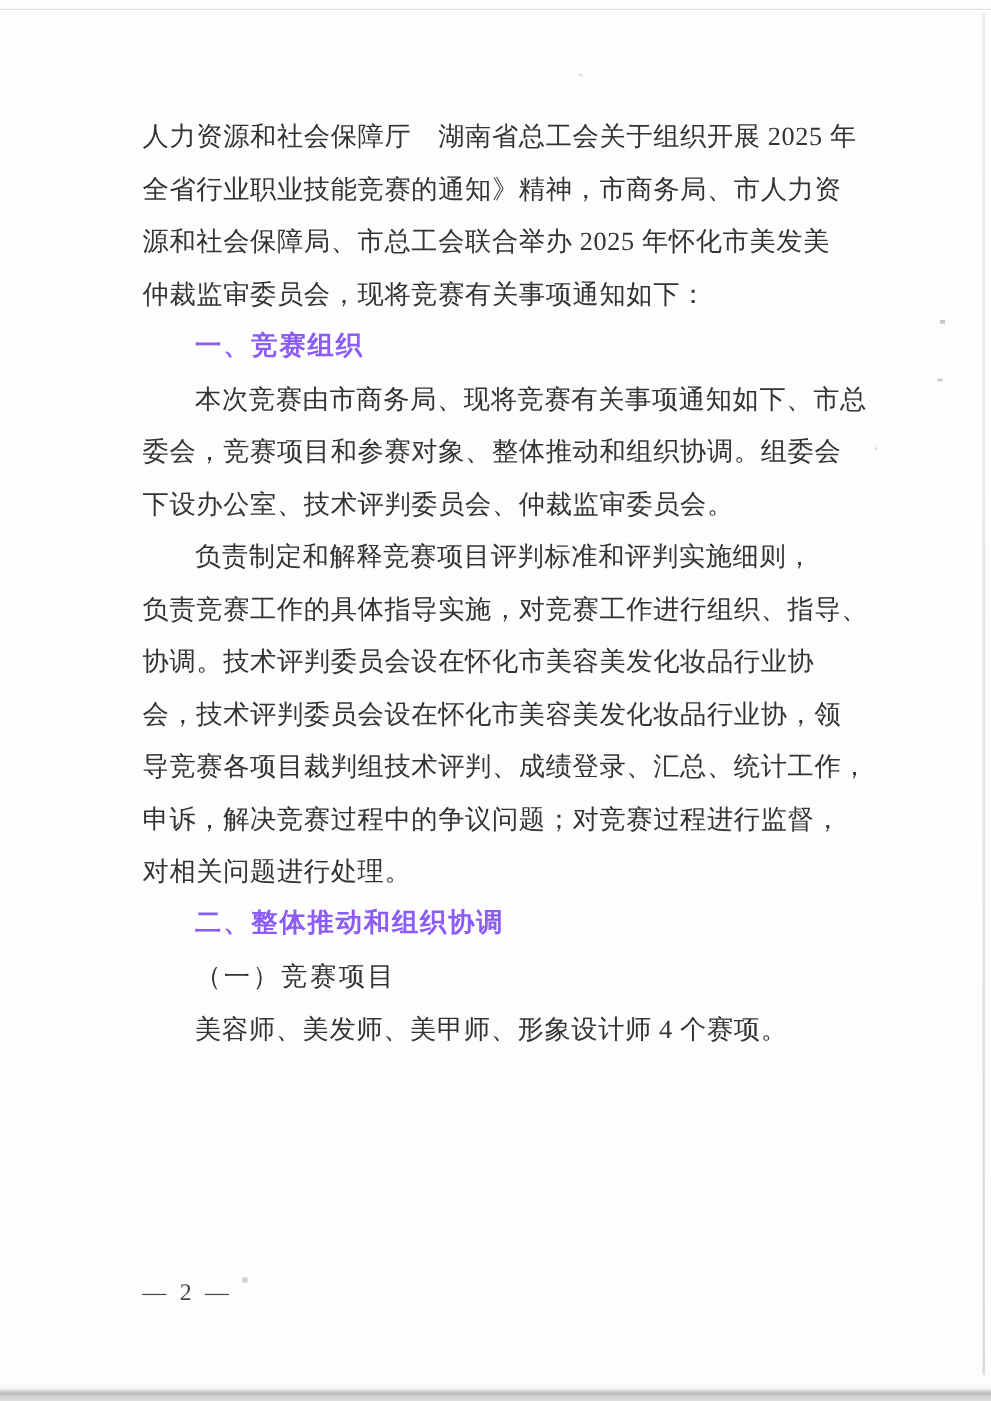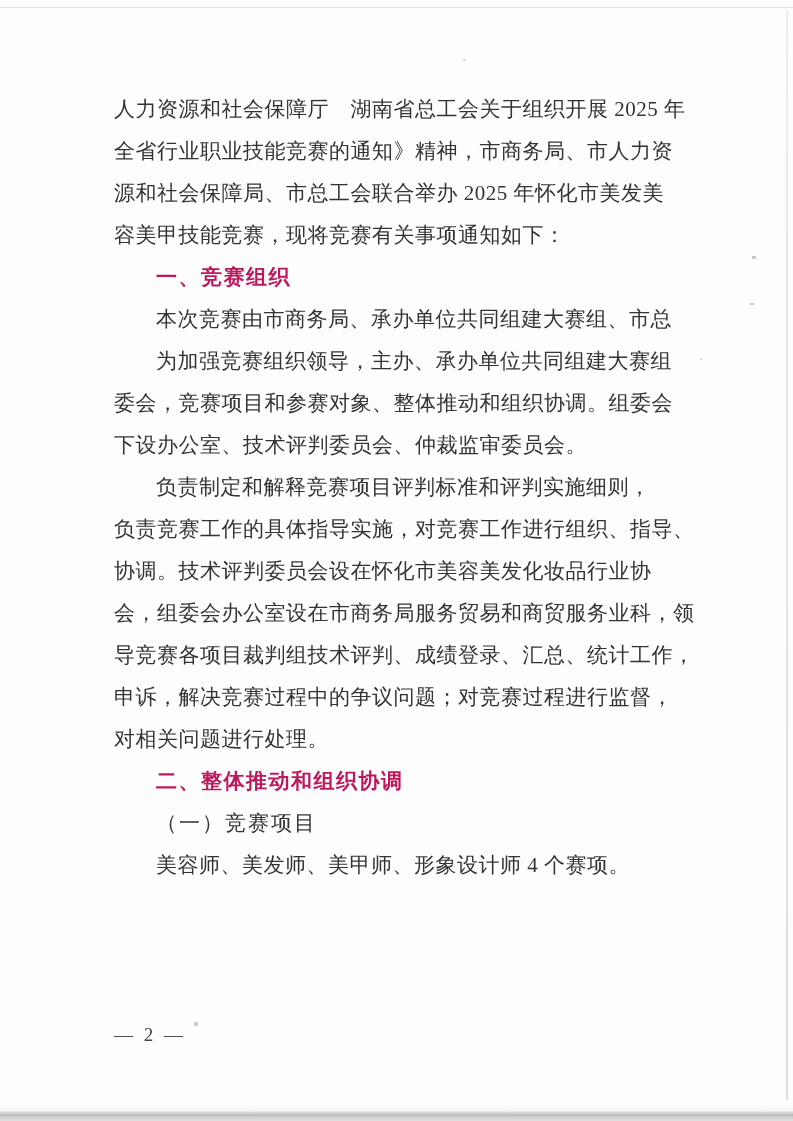--- a/index.html
+++ b/index.html
@@ -56,21 +56,21 @@
   .line {
     white-space: nowrap;
     height: 42px;
   }
   .indent {
     text-indent: 2em;
   }
   .heading {
     font-family: "Liberation Sans", "DejaVu Sans", sans-serif;
     font-weight: bold;
-    color: #be185d;
+    color: #8b5cf6;
     letter-spacing: 1.5px;
   }
   .kai {
     letter-spacing: 2px;
   }
   .page-number {
     position: absolute;
     left: 114px;
     top: 1024px;
     font-size: 19px;
@@ -94,34 +94,33 @@
 
 <div class="scan-page">
 
   <div class="edge-top"></div>
   <div class="edge-right"></div>
 
   <div class="content">
     <div class="line">人力资源和社会保障厅　湖南省总工会关于组织开展 2025 年</div>
     <div class="line">全省行业职业技能竞赛的通知》精神，市商务局、市人力资</div>
     <div class="line">源和社会保障局、市总工会联合举办 2025 年怀化市美发美</div>
-    <div class="line">容美甲技能竞赛，现将竞赛有关事项通知如下：</div>
+    <div class="line">仲裁监审委员会，现将竞赛有关事项通知如下：</div>
 
     <div class="line heading indent">一、竞赛组织</div>
 
-    <div class="line indent">本次竞赛由市商务局、承办单位共同组建大赛组、市总</div>
+    <div class="line indent">本次竞赛由市商务局、现将竞赛有关事项通知如下、市总</div>
 
-    <div class="line indent">为加强竞赛组织领导，主办、承办单位共同组建大赛组</div>
     <div class="line">委会，竞赛项目和参赛对象、整体推动和组织协调。组委会</div>
     <div class="line">下设办公室、技术评判委员会、仲裁监审委员会。</div>
 
     <div class="line indent">负责制定和解释竞赛项目评判标准和评判实施细则，</div>
     <div class="line">负责竞赛工作的具体指导实施，对竞赛工作进行组织、指导、</div>
     <div class="line">协调。技术评判委员会设在怀化市美容美发化妆品行业协</div>
-    <div class="line">会，组委会办公室设在市商务局服务贸易和商贸服务业科，领</div>
+    <div class="line">会，技术评判委员会设在怀化市美容美发化妆品行业协，领</div>
     <div class="line">导竞赛各项目裁判组技术评判、成绩登录、汇总、统计工作，</div>
     <div class="line">申诉，解决竞赛过程中的争议问题；对竞赛过程进行监督，</div>
     <div class="line">对相关问题进行处理。</div>
 
     <div class="line heading indent">二、整体推动和组织协调</div>
 
     <div class="line kai indent">（一）竞赛项目</div>
     <div class="line indent">美容师、美发师、美甲师、形象设计师 4 个赛项。</div>
   </div>
 

